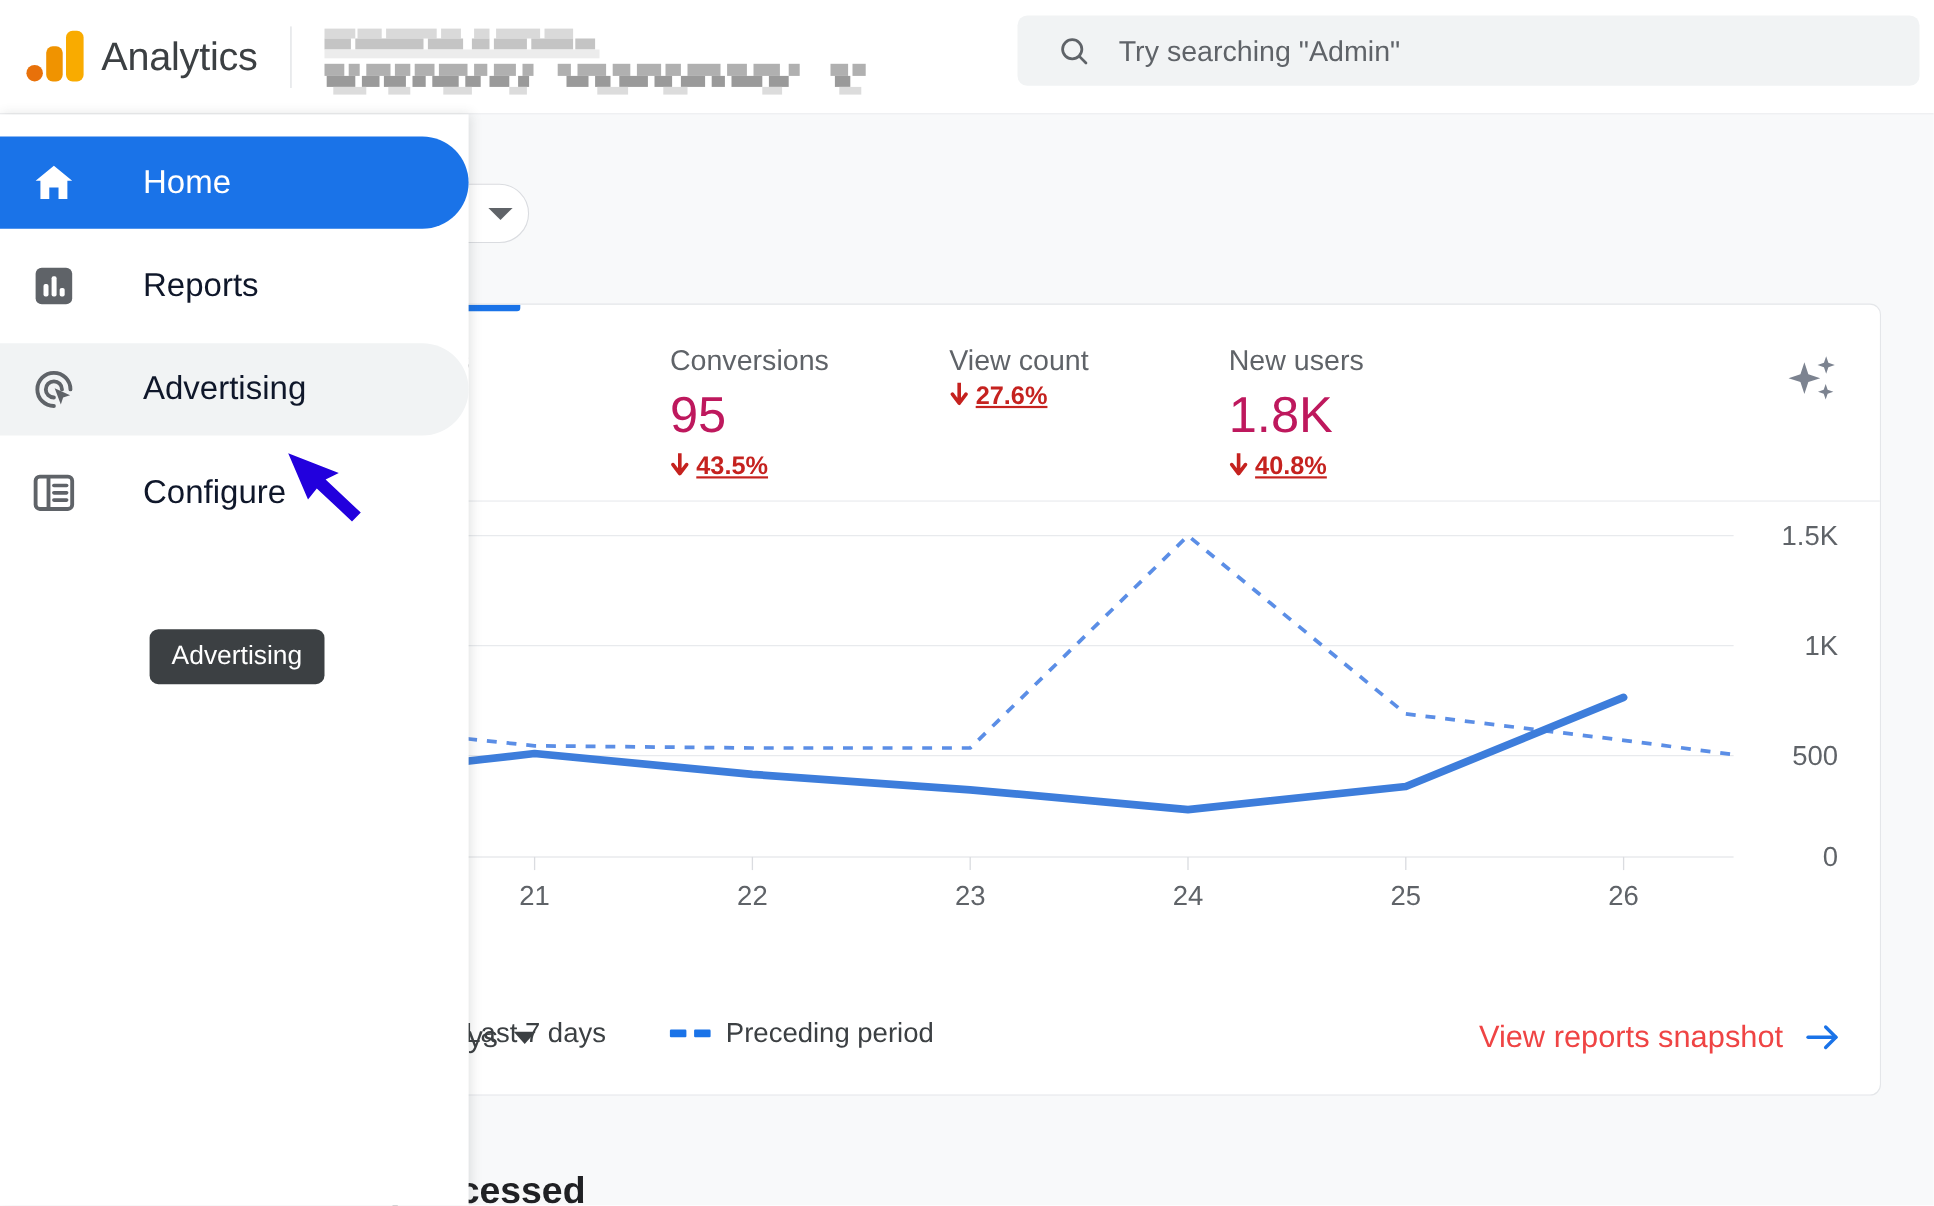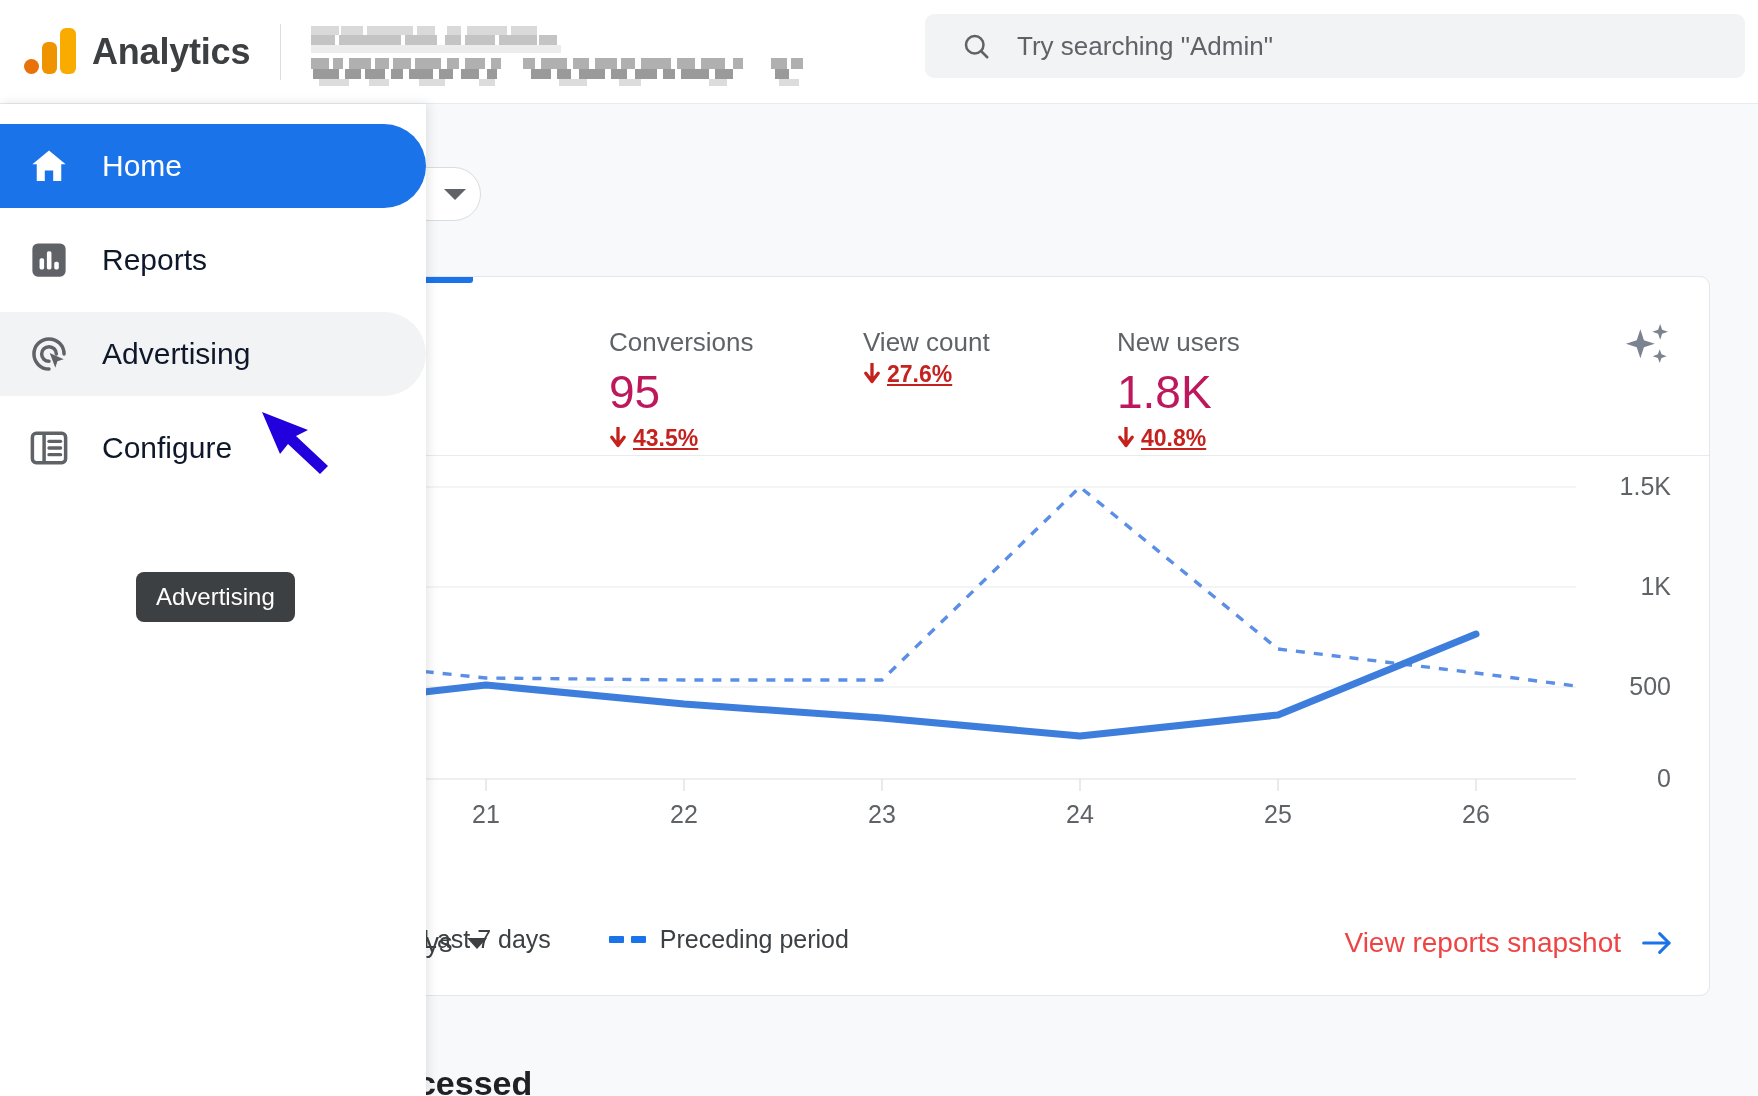--- a/index.html
+++ b/index.html
@@ -42,21 +42,21 @@
   }
   .ga-bar { position: absolute; border-radius: 6px; }
   .ga-bar.b1 { width: 15px; height: 15px; border-radius: 50%; background: #e8710a; left: 2px;  bottom: 4px; }
   .ga-bar.b2 { width: 15px; height: 32px; background: #f09300; left: 20px; bottom: 4px; }
   .ga-bar.b3 { width: 16px; height: 46px; background: #f9ab00; left: 38px; bottom: 4px; }
 
   .brand-name {
     margin-left: 18px;
     font-size: 36px;
     color: #3c4043;
-    font-weight: 700;
+    font-weight: 400;
     letter-spacing: -0.2px;
     white-space: nowrap;
   }
 
   .topbar-divider {
     width: 1px;
     height: 56px;
     background: #dadce0;
     margin-left: 30px;
     flex: none;
@@ -151,21 +151,21 @@
     left: 46px;
     top: 0;
     width: 96px;
     height: 6px;
     background: #1a73e8;
     border-radius: 0 0 3px 3px;
   }
 
   .metrics {
     position: absolute;
-    left: 0; top: 49px;
+    left: 0; top: 34px;
     width: 1380px;
     height: 140px;
     display: flex;
   }
   .metric {
     width: 254px;
     padding-left: 24px;
     flex: none;
   }
   .metric:first-child { padding-left: 28px; }
@@ -304,20 +304,21 @@
 
   .nav-item {
     position: relative;
     display: flex;
     align-items: center;
     height: 84px;
     margin-bottom: 10px;
     padding-left: 28px;
     border-radius: 0 42px 42px 0;
     cursor: pointer;
+    gap: 28px;
   }
   .nav-item.active { background: #1a73e8; }
   .nav-item.hover  { background: #f1f3f4; }
   .nav-icon {
     width: 42px; height: 42px;
     margin-right: 32px;
     flex: none;
     color: #5f6368;
   }
   .nav-item.active .nav-icon { color: #ffffff; }

